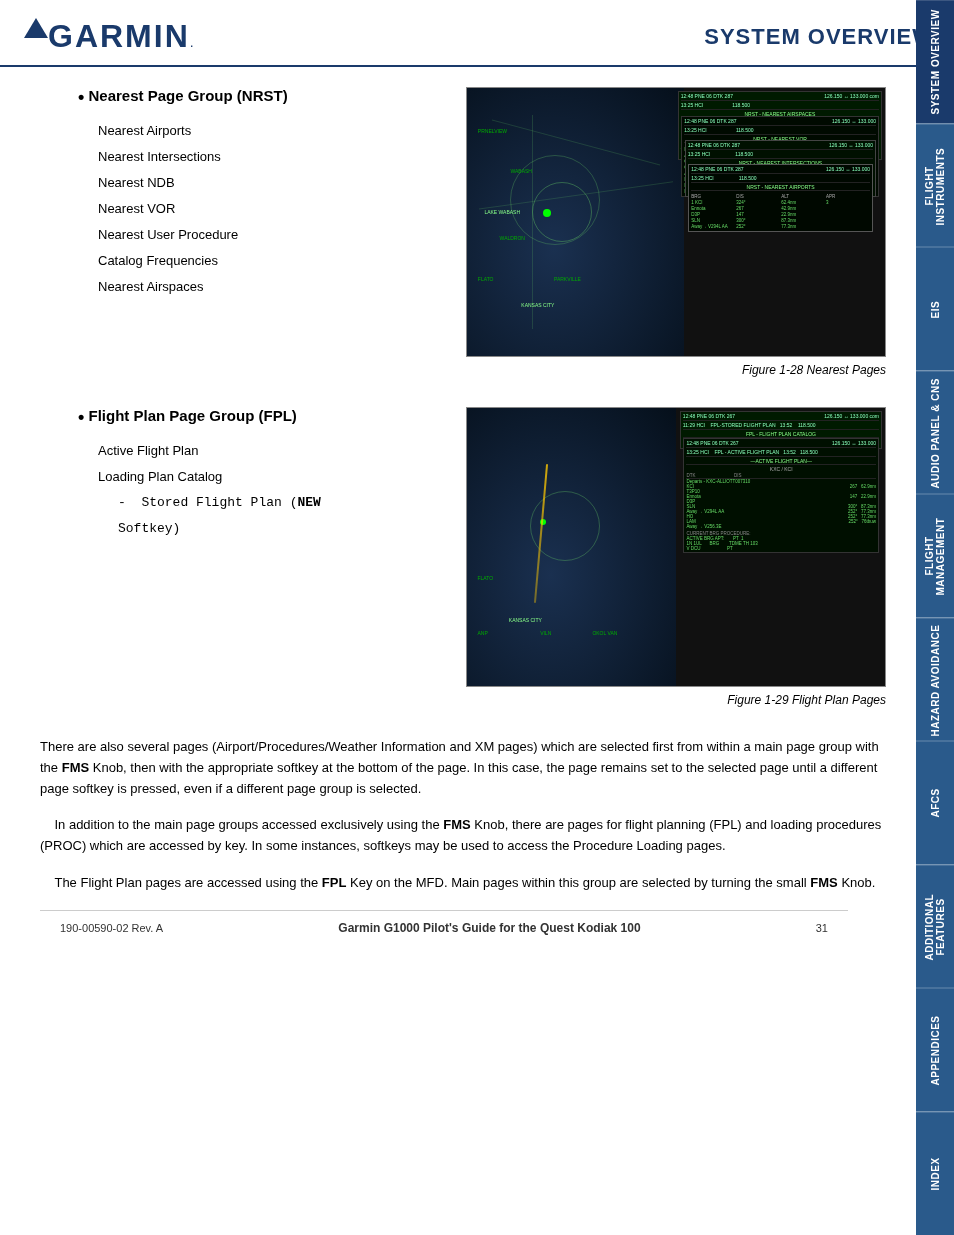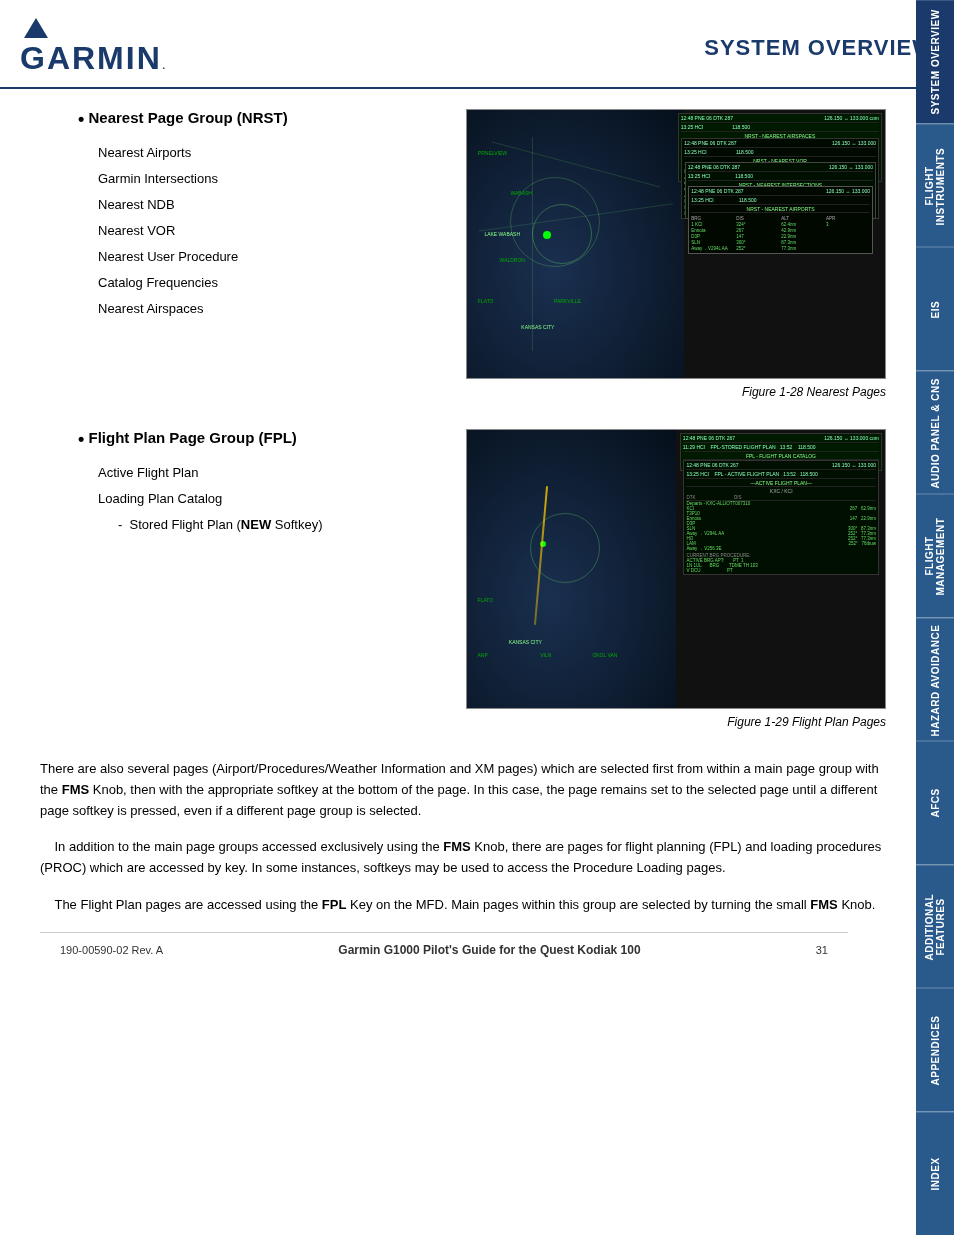--- a/index.html
+++ b/index.html
@@ -16,21 +16,21 @@
     
     .header {
       display: flex;
       justify-content: space-between;
       align-items: flex-start;
       padding: 18px 20px 10px 20px;
       border-bottom: 2px solid #1a3a6b;
     }
     .garmin-logo {
       display: flex;
-      flex-direction: column;
+      flex-direction: row;
       align-items: flex-start;
     }
     .garmin-triangle {
       width: 0;
       height: 0;
       border-left: 12px solid transparent;
       border-right: 12px solid transparent;
       border-bottom: 20px solid #1a3a6b;
       margin-bottom: 2px;
       margin-left: 4px;
@@ -125,20 +125,21 @@
       padding-left: 20px;
       line-height: 2.0;
     }
     .sub-items .item {
       font-size: 13px;
       color: #000;
     }
     .sub-items .sub-item {
       padding-left: 20px;
       font-size: 13px;
+      font-family: Liberation Mono, monospace;
     }
     .sub-items .sub-item .new-label {
       font-weight: bold;
     }
 
     
     .figure-container {
       display: flex;
       flex-direction: column;
       align-items: flex-end;
@@ -253,21 +254,21 @@
 <div class="main-content">
 
   <div class="section">
     <div class="section-left">
       <div class="group-title">
         <span class="bullet">•</span>
         <span>Nearest Page Group (NRST)</span>
       </div>
       <div class="sub-items">
         <div class="item">Nearest Airports</div>
-        <div class="item">Garmin Intersections</div>
+        <div class="item">Nearest Intersections</div>
         <div class="item">Nearest NDB</div>
         <div class="item">Nearest VOR</div>
         <div class="item">Nearest User Procedure</div>
         <div class="item">Catalog Frequencies</div>
         <div class="item">Nearest Airspaces</div>
       </div>
     </div>
     <div class="section-right">
       <div class="figure-container">
         <div class="figure-image">

